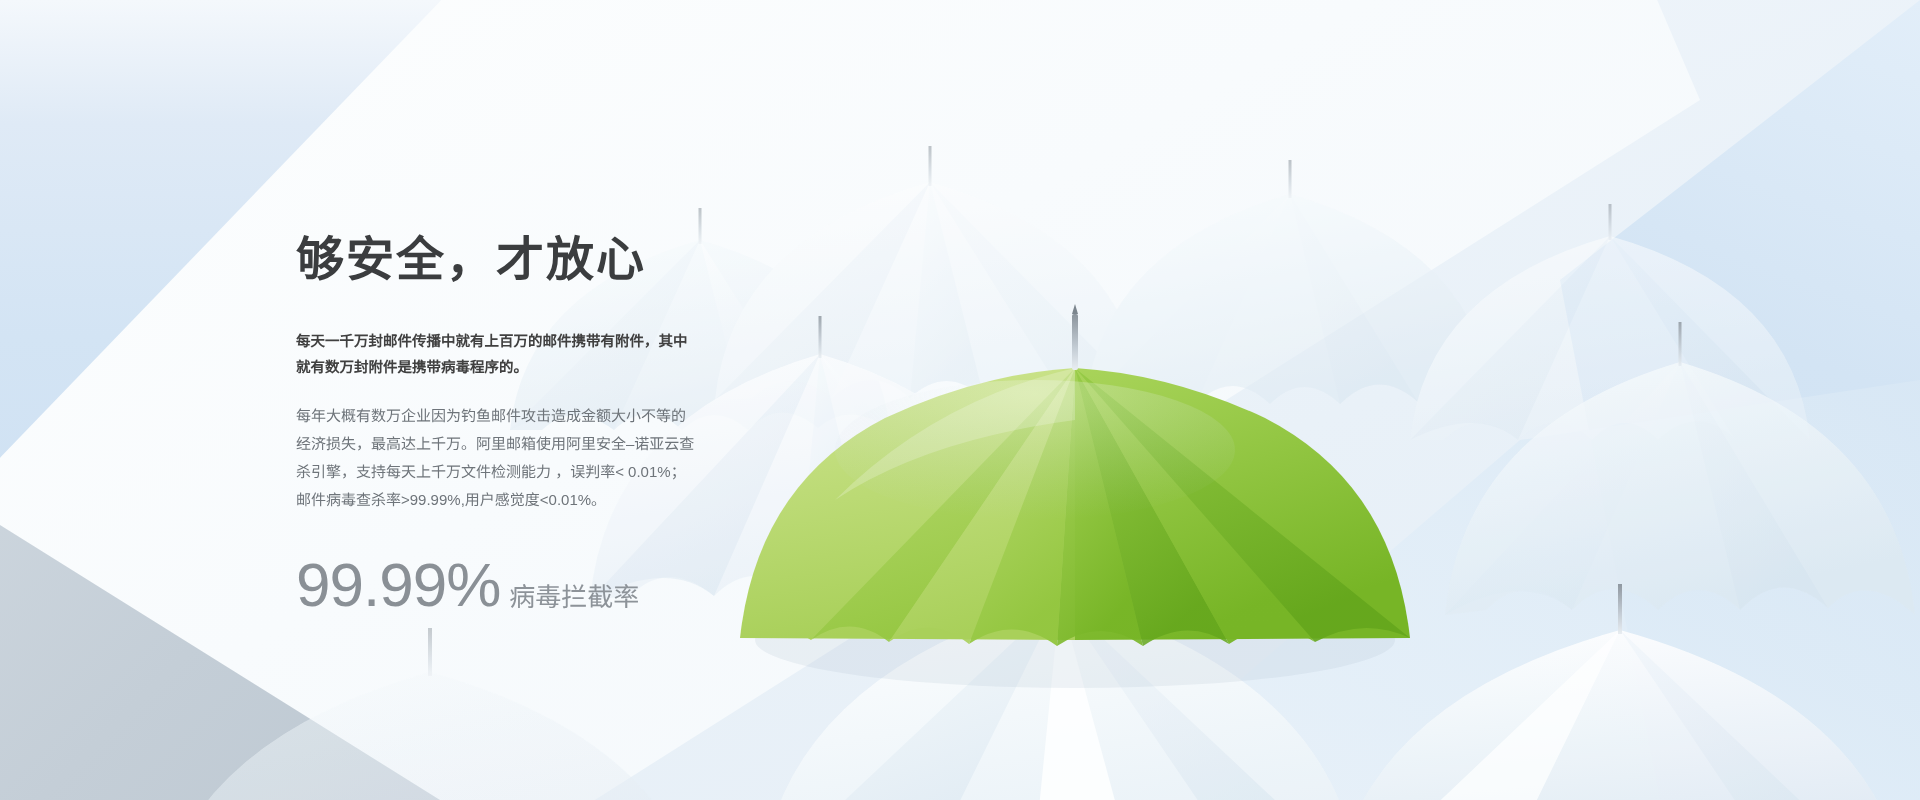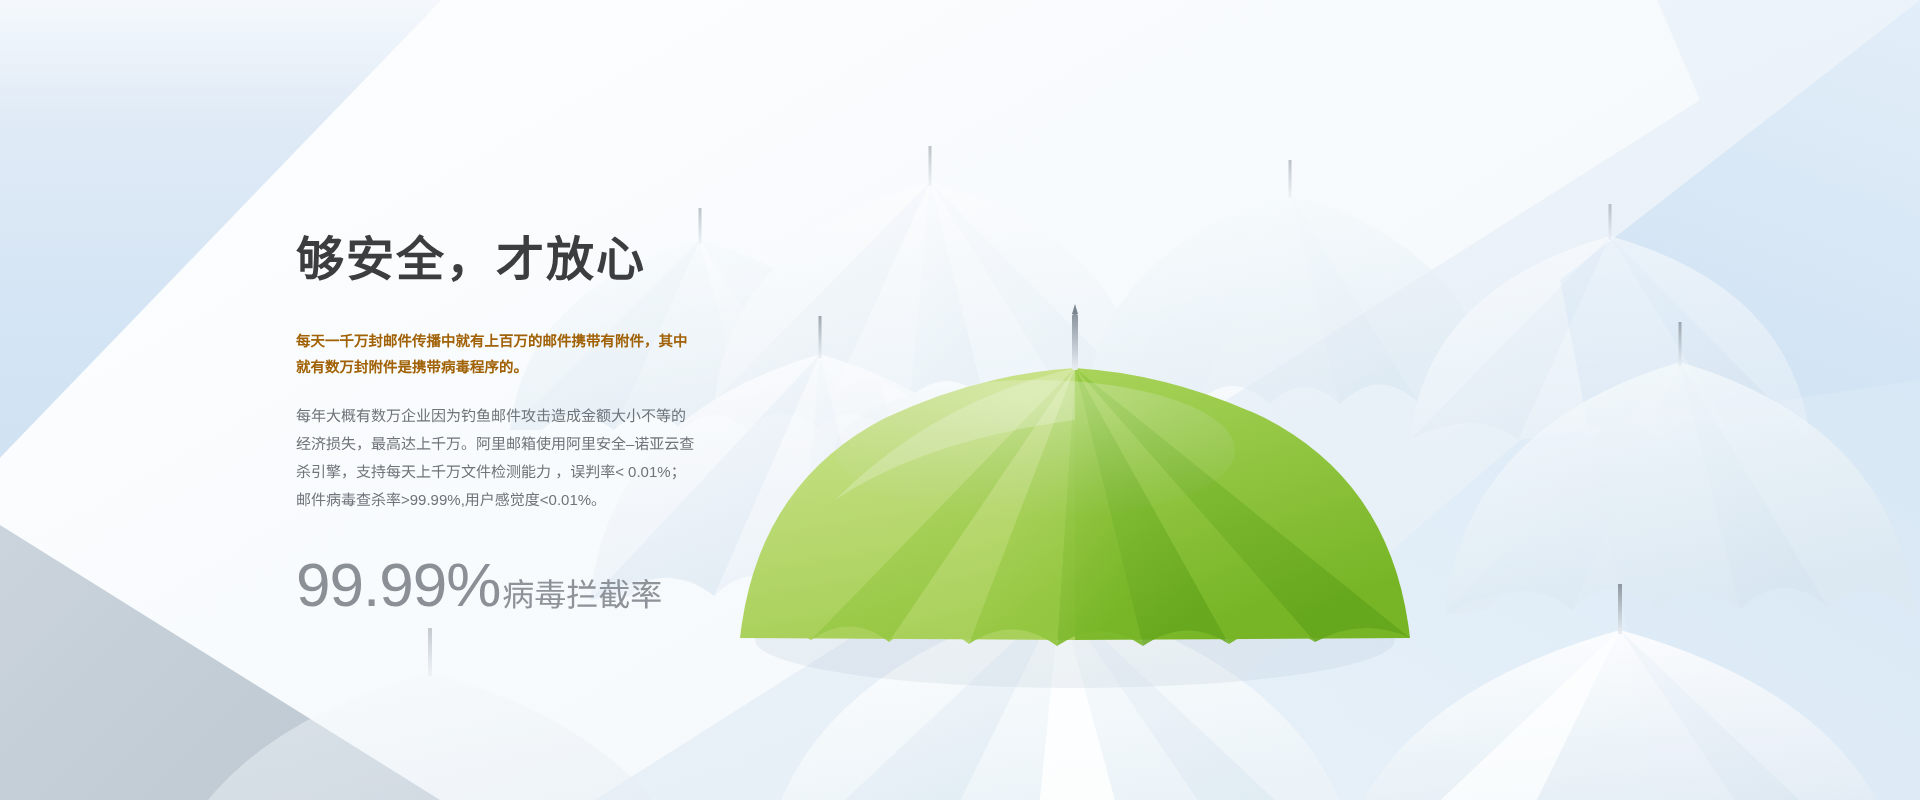--- a/index.html
+++ b/index.html
@@ -91,21 +91,21 @@
     letter-spacing: 2px;
     color: #3b3d3f;
     margin: 0 0 44px 0;
     white-space: nowrap;
   }
 
   .para-lead {
     font-size: 14.5px;
     line-height: 26px;
     font-weight: bold;
-    color: #a16207;
+    color: #404040;
     margin: 0 0 22px 0;
     width: 400px;
   }
 
   .para-body {
     font-size: 15px;
     line-height: 28px;
     font-weight: 400;
     color: #6e747a;
     margin: 8px 0 40px 0;
@@ -120,25 +120,25 @@
     text-align: right;
   }
   .stat-number {
     font-size: 62px;
     line-height: 1;
     font-weight: 300;
     letter-spacing: -1px;
     color: #8a9096;
   }
   .stat-label {
-    font-size: 32px;
+    font-size: 26px;
     line-height: 1;
     font-weight: 400;
     color: #8d9399;
-    margin-left: 2px;
+    margin-left: 9px;
   }
 </style>
 </head>
 <body>
 
 <div class="banner">
 
   <div class="bg-base"></div>
   <div class="wedge-blue-left"></div>
   <div class="band-white"></div>

